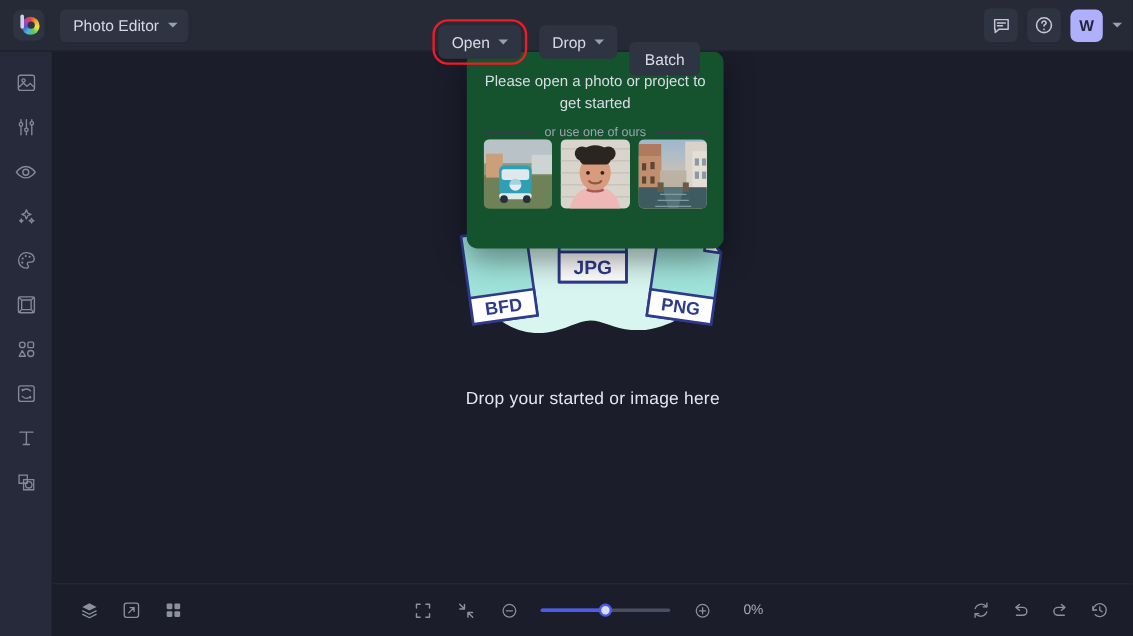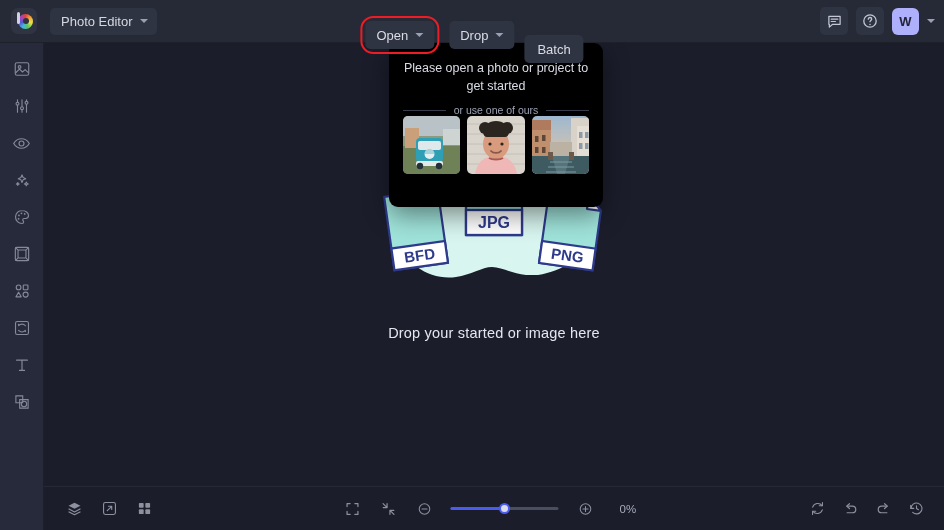--- a/index.html
+++ b/index.html
@@ -105,21 +105,21 @@
     justify-content: center;
   }
   .blob-wrap { position: relative; width: 270px; height: 155px; }
   .drop-label {
     margin-top: 26px; color: #e5e7ef; font-size: 14.5px; letter-spacing: .2px;
   }
 
   
   .popup {
     position: absolute; left: 389px; top: 43px; width: 214px; height: 164px;
-    background: #000000; border-radius: 9px;
+    background: #14532d; border-radius: 9px;
     box-shadow: 0 8px 26px rgba(0,0,0,.45);
     padding: 16px 14px 0; z-index: 25;
   }
   .popup::before {
     content: ""; position: absolute; left: 50%; top: -7px;
     transform: translateX(-50%);
     border-left: 9px solid transparent; border-right: 9px solid transparent;
     border-bottom: 8px solid #242734;
   }
   .popup-title {

